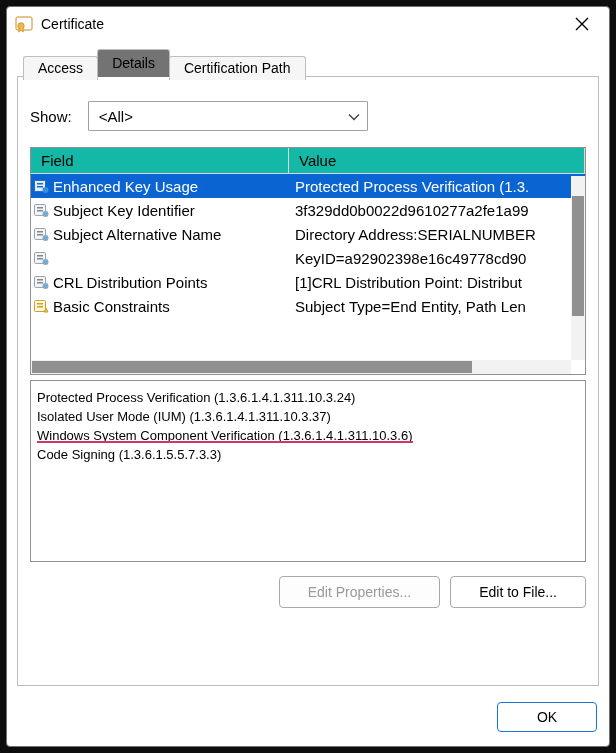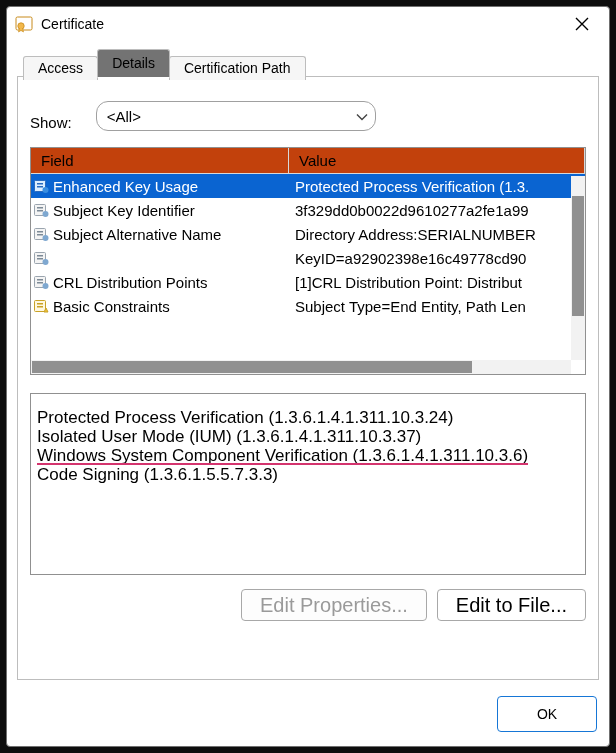--- a/index.html
+++ b/index.html
@@ -11,48 +11,48 @@
   .titlebar .title{font-size:14px;flex:1;}
   .titlebar .close{width:38px;height:34px;display:flex;align-items:center;justify-content:center;cursor:pointer;}
   .body{flex:1;display:flex;flex-direction:column;padding:6px 10px;}
   .tabs{position:relative;height:30px;}
   .tabline{position:absolute;left:0;right:0;bottom:0;height:1px;background:#bdbdbd;}
   .tabrow{position:absolute;left:6px;bottom:0;display:flex;align-items:flex-end;}
   .tab{border:1px solid #bdbdbd;border-bottom:none;background:#737373;padding:5px 14px 6px;font-size:14px;margin-right:-1px;border-radius:3px 3px 0 0;cursor:pointer;}
   .tab.inactive{position:relative;top:3px;padding-top:3px;padding-bottom:4px;background:#f6f6f6;}
   .tab.active{position:relative;z-index:2;border-bottom:1px solid #fff;margin-bottom:-1px;}
   .content{flex:1;border:1px solid #bdbdbd;border-top:none;display:flex;flex-direction:column;padding:14px 12px 12px;min-height:0;}
-  .showrow{display:flex;align-items:flex-end;gap:24px;margin:10px 0 16px;font-size:15px;}
+  .showrow{display:flex;align-items:center;gap:16px;margin:10px 0 16px;font-size:15px;}
   .select{flex:0 0 280px;position:relative;}
-  .select .box{height:30px;border:1px solid #a0a0a0;border-radius:12px;display:flex;align-items:center;padding:0 10px;background:#fff;cursor:pointer;}
+  .select .box{height:30px;border:1px solid #a0a0a0;border-radius:1px;display:flex;align-items:center;padding:0 10px;background:#fff;cursor:pointer;}
   .select .arrow{position:absolute;right:8px;top:50%;transform:translateY(-50%);}
   .listwrap{border:1px solid #909090;height:228px;position:relative;display:flex;flex-direction:column;}
   .header{display:flex;background:#fff;font-size:15px;}
-  .header .col{padding:4px 10px;border-right:1px solid #d8d8d8;border-bottom:1px solid #d8d8d8;background:#c2410c;}
+  .header .col{padding:4px 10px;border-right:1px solid #d8d8d8;border-bottom:1px solid #d8d8d8;background:#14b8a6;}
   .col-f{width:258px;}
   .col-v{flex:1;}
   .rows{flex:1;overflow:hidden;}
   .row{display:flex;font-size:15px;height:24px;align-items:center;}
   .row.sel{background:#0a64d1;color:#fff;}
   .row .cell{white-space:nowrap;overflow:hidden;display:flex;align-items:center;gap:4px;}
   .row .cell.cf{width:258px;padding-left:2px;}
   .row .cell.cv{flex:1;padding-left:6px;}
   .ficon{width:16px;height:16px;flex-shrink:0;}
   .vscroll{position:absolute;right:0;top:28px;bottom:14px;width:14px;background:#f2f2f2;}
   .vthumb{position:absolute;right:1px;top:20px;width:12px;height:120px;background:#909090;}
   .hscroll{position:absolute;left:0;right:14px;bottom:0;height:14px;background:#f2f2f2;}
   .hthumb{position:absolute;left:1px;bottom:1px;width:440px;height:12px;background:#909090;}
-  .detail{margin-top:18px;height:182px;border:1px solid #909090;padding:14px 6px;font-size:17px;line-height:19px;overflow:hidden;}
+  .detail{margin-top:5px;height:182px;border:1px solid #909090;padding:7px 6px;font-size:13px;line-height:19px;overflow:hidden;}
   .hl{position:relative;display:inline;}
   .hl::after{content:"";position:absolute;left:0;right:0;bottom:0;height:2px;background:#d4346e;}
   .btnrow{display:flex;justify-content:flex-end;gap:10px;margin-top:14px;}
-  .btn{height:32px;padding:0 18px;background:#fff;border:1px solid #a8a8a8;border-radius:4px;font-size:20px;cursor:pointer;display:flex;align-items:center;}
+  .btn{height:32px;padding:0 28px;background:#fff;border:1px solid #a8a8a8;border-radius:4px;font-size:14px;cursor:pointer;display:flex;align-items:center;}
   .btn.disabled{color:#9a9a9a;background:#fdfdfd;cursor:default;}
   .footer{display:flex;justify-content:flex-end;padding:10px 12px 14px;}
-  .okbtn{height:36px;width:100px;background:#fff;border:1px solid #1676d6;border-radius:4px;font-size:14px;cursor:pointer;}
+  .okbtn{height:30px;width:100px;background:#fff;border:1px solid #1676d6;border-radius:4px;font-size:14px;cursor:pointer;}
 </style>
 </head>
 <body>
 <div class="shadow">
 <div class="window">
 
   <div class="titlebar">
     <span class="icon">
       <svg viewBox="0 0 18 18">
             <rect x="1" y="2" width="16" height="13" rx="1.5" fill="#fff" stroke="#c88a1a" stroke-width="1"></rect>

